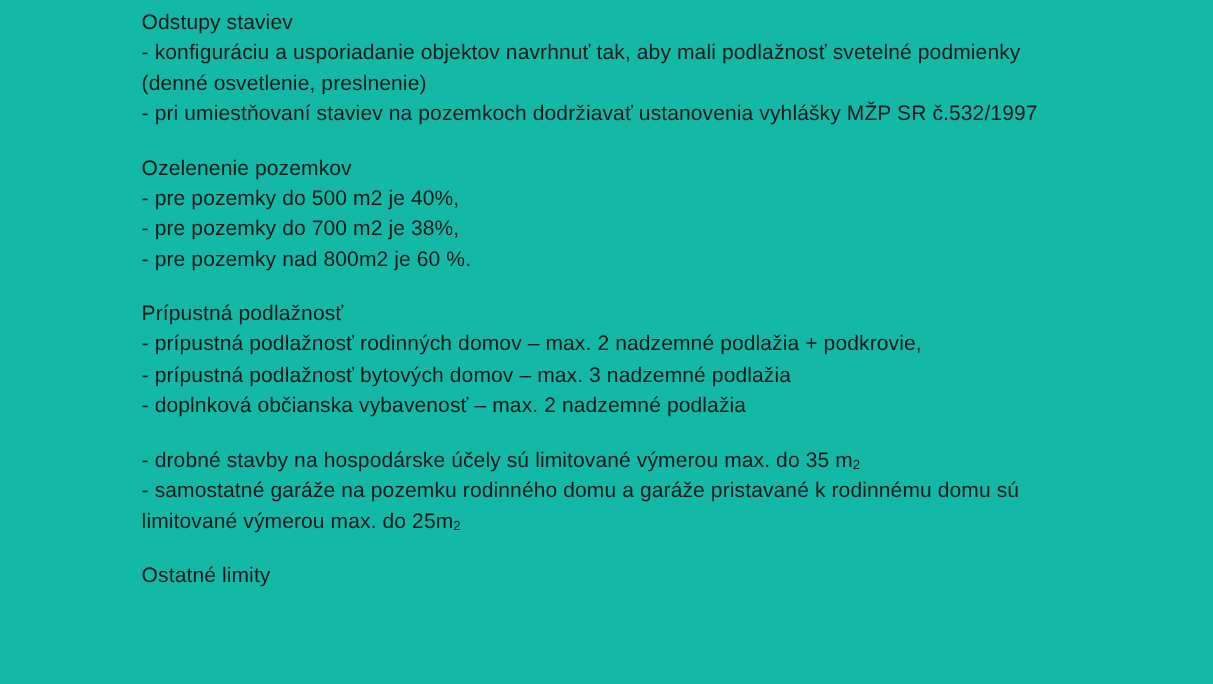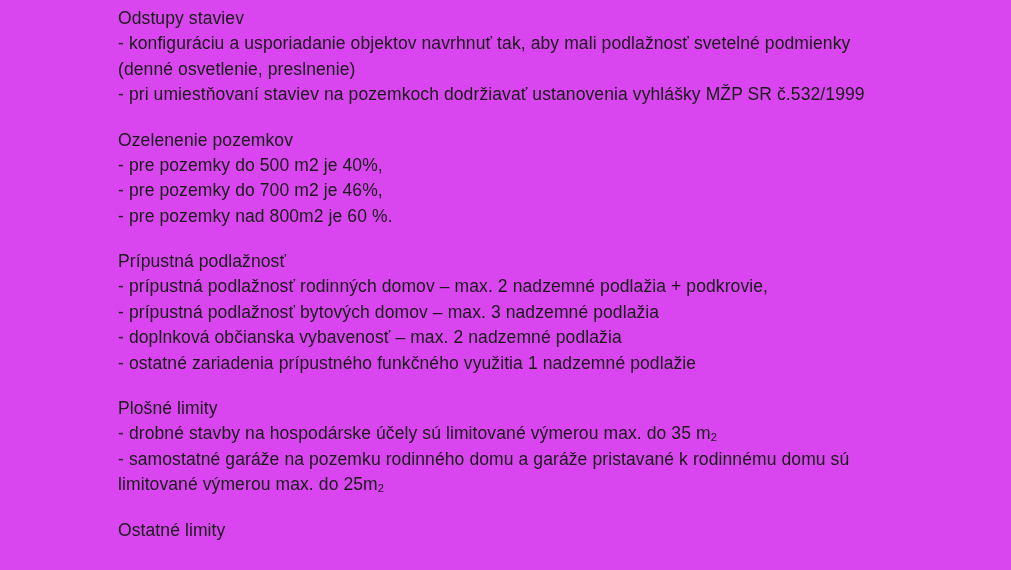--- a/index.html
+++ b/index.html
@@ -11,21 +11,21 @@
     width: 1011px;
     height: 570px;
     overflow: hidden;
     font-family: "Liberation Sans", sans-serif;
     color: #1a1a1a;
   }
   .page {
     position: relative;
     width: 1011px;
     height: 570px;
-    background: #d946ef;
+    background: #14b8a6;
   }
   .doc-body {
     position: absolute;
     left: 118px;
     top: 6px;
     width: 790px;
   }
   .section {
     margin: 0 0 20px 0;
   }
@@ -54,40 +54,38 @@
 </style>
 </head>
 <body>
 
 <div class="page">
   <div class="doc-body">
 
     <div class="section">
       <div class="heading">Odstupy staviev</div>
       <div class="line">- konfiguráciu a usporiadanie objektov navrhnuť tak, aby mali podlažnosť svetelné podmienky (denné osvetlenie, preslnenie)</div>
-      <div class="line">- pri umiestňovaní staviev na pozemkoch dodržiavať ustanovenia vyhlášky MŽP SR č.532/1999</div>
+      <div class="line">- pri umiestňovaní staviev na pozemkoch dodržiavať ustanovenia vyhlášky MŽP SR č.532/1997</div>
     </div>
 
     <div class="section">
       <div class="heading">Ozelenenie pozemkov</div>
       <div class="line">- pre pozemky do 500 m2 je 40%,</div>
-      <div class="line">- pre pozemky do 700 m2 je 46%,</div>
+      <div class="line">- pre pozemky do 700 m2 je 38%,</div>
       <div class="line">- pre pozemky nad 800m2 je 60 %.</div>
     </div>
 
     <div class="section">
       <div class="heading">Prípustná podlažnosť</div>
       <div class="line">- prípustná podlažnosť rodinných domov – max. 2 nadzemné podlažia + podkrovie,</div>
       <div class="line">- prípustná podlažnosť bytových domov – max. 3 nadzemné podlažia</div>
       <div class="line">- doplnková občianska vybavenosť – max. 2 nadzemné podlažia</div>
-      <div class="line">- ostatné zariadenia prípustného funkčného využitia 1 nadzemné podlažie</div>
     </div>
 
     <div class="section">
-      <div class="heading">Plošné limity</div>
       <div class="line">- drobné stavby na hospodárske účely sú limitované výmerou max. do 35 m<sub>2</sub></div>
       <div class="line">- samostatné garáže na pozemku rodinného domu a garáže pristavané k rodinnému domu sú limitované výmerou max. do 25m<sub>2</sub></div>
     </div>
 
     <div class="section">
       <div class="heading">Ostatné limity</div>
 
     </div>
 
   </div>

